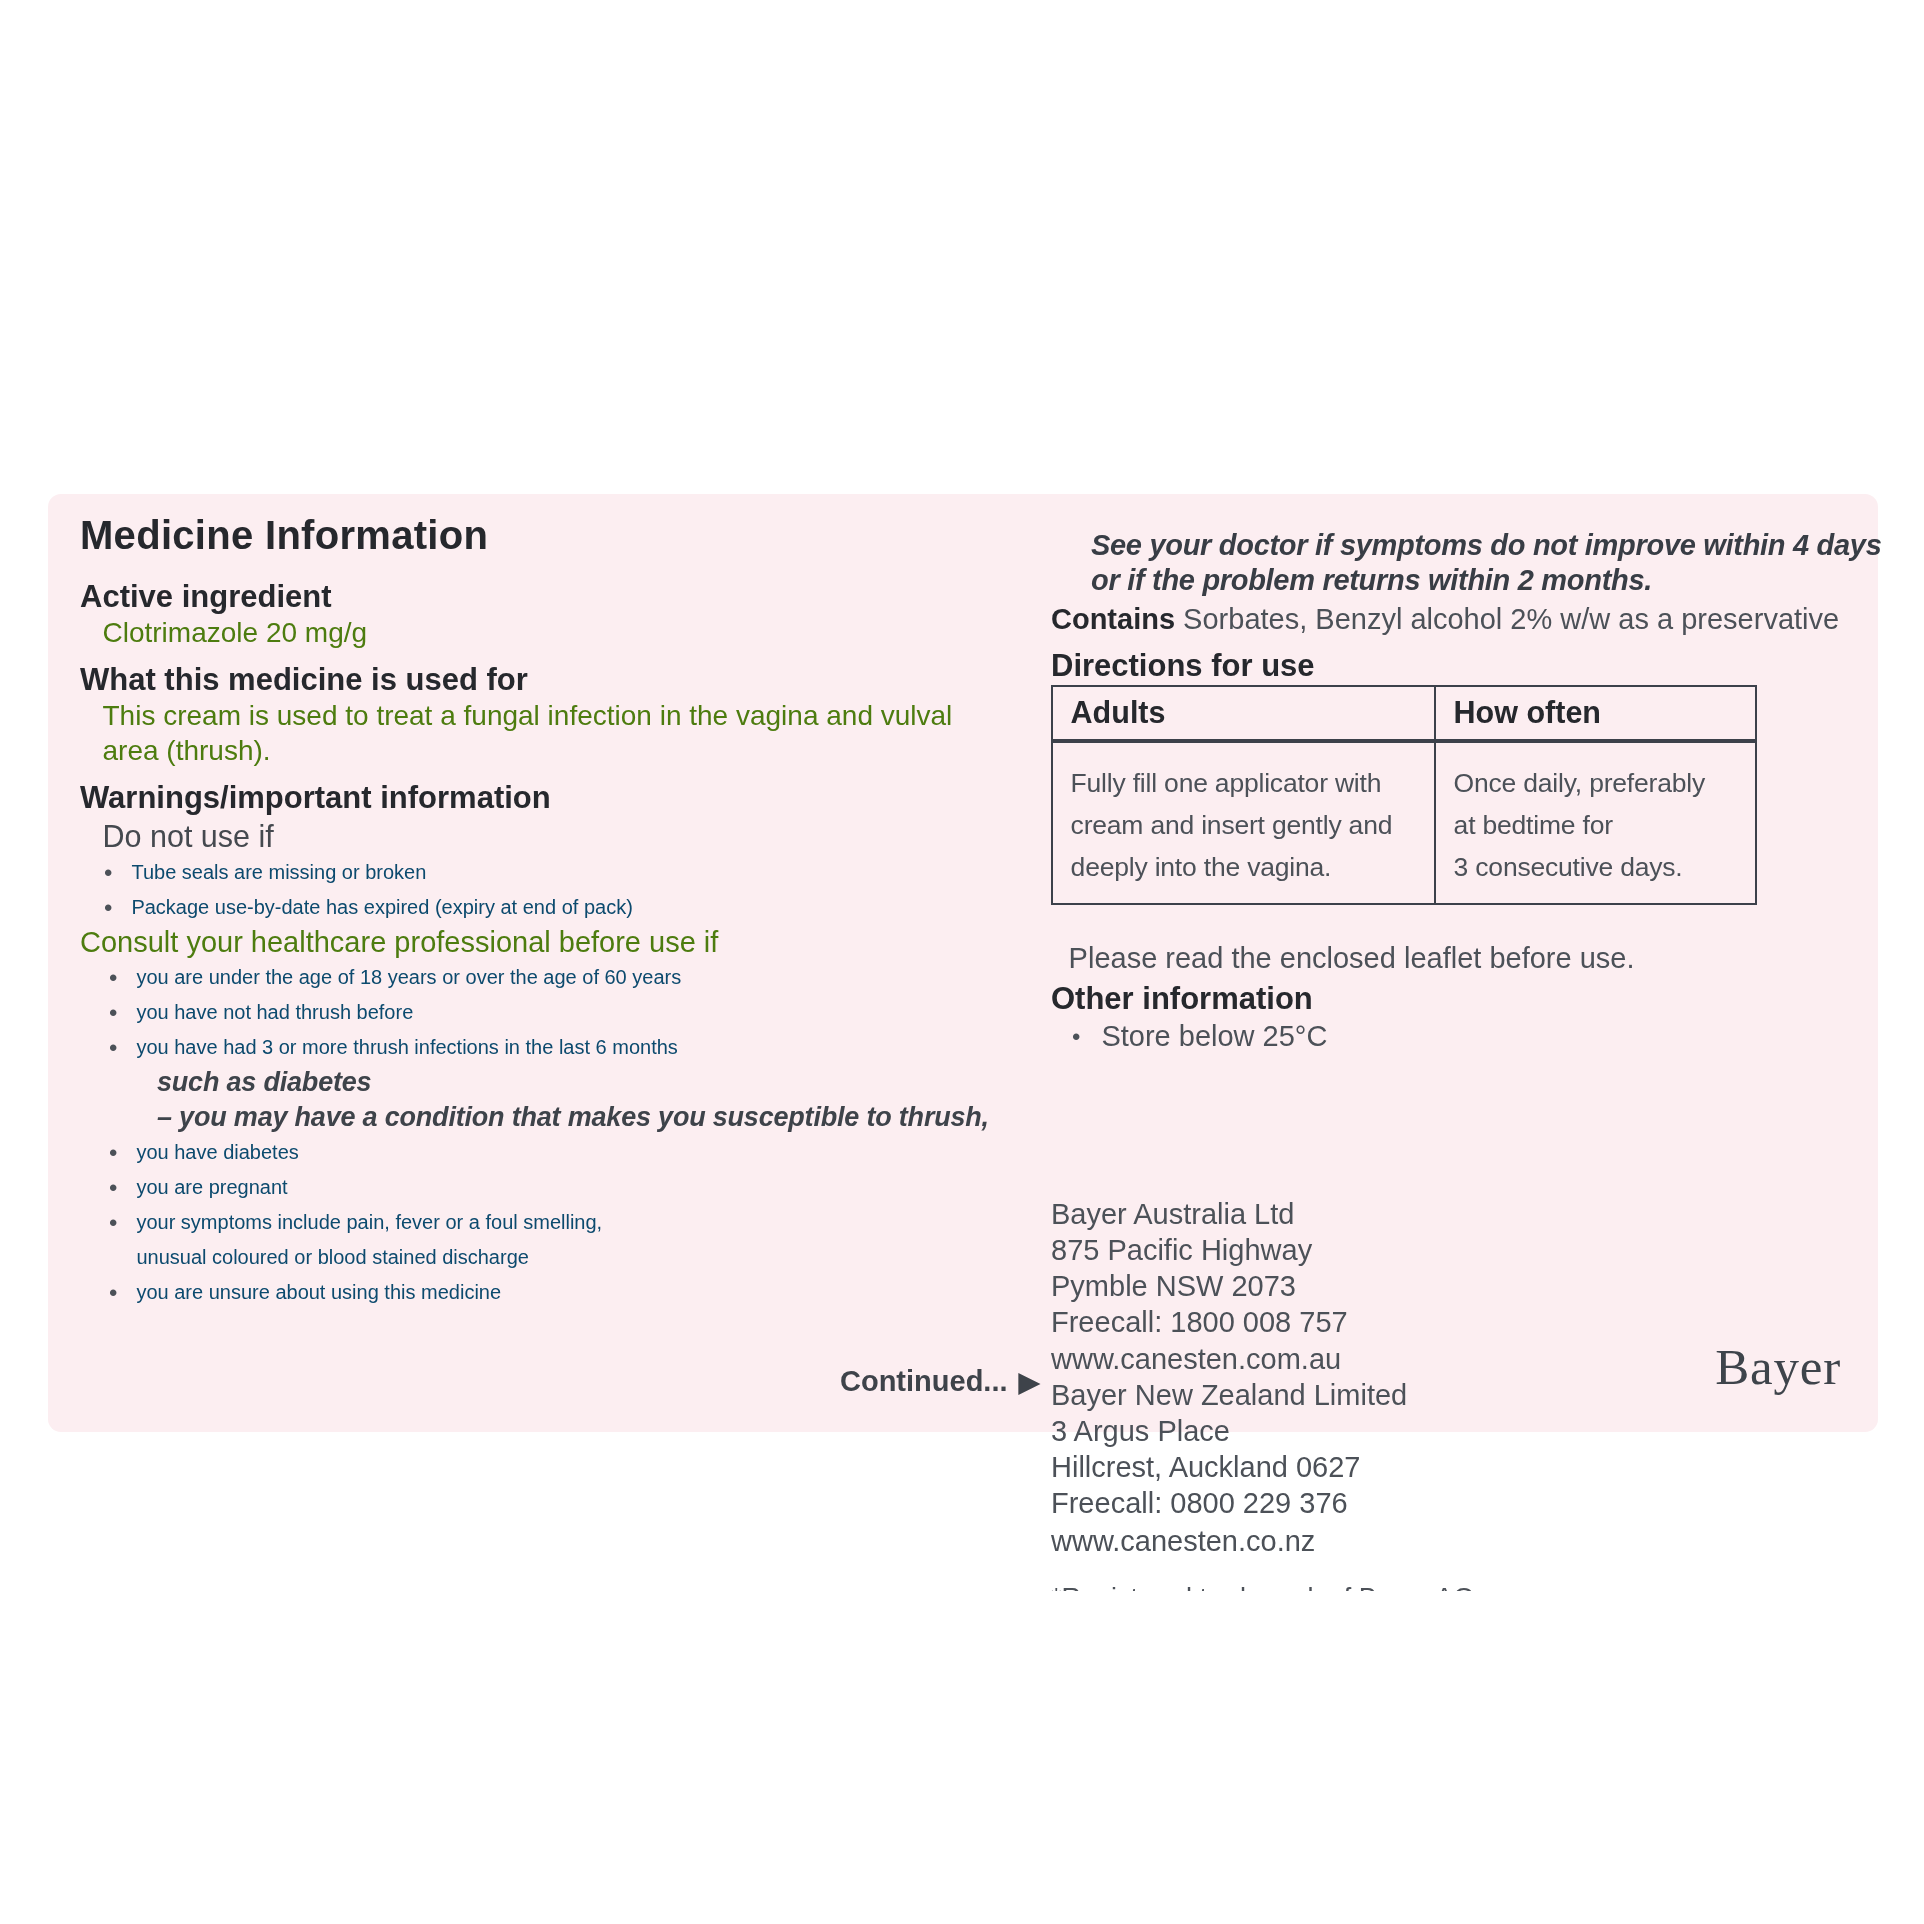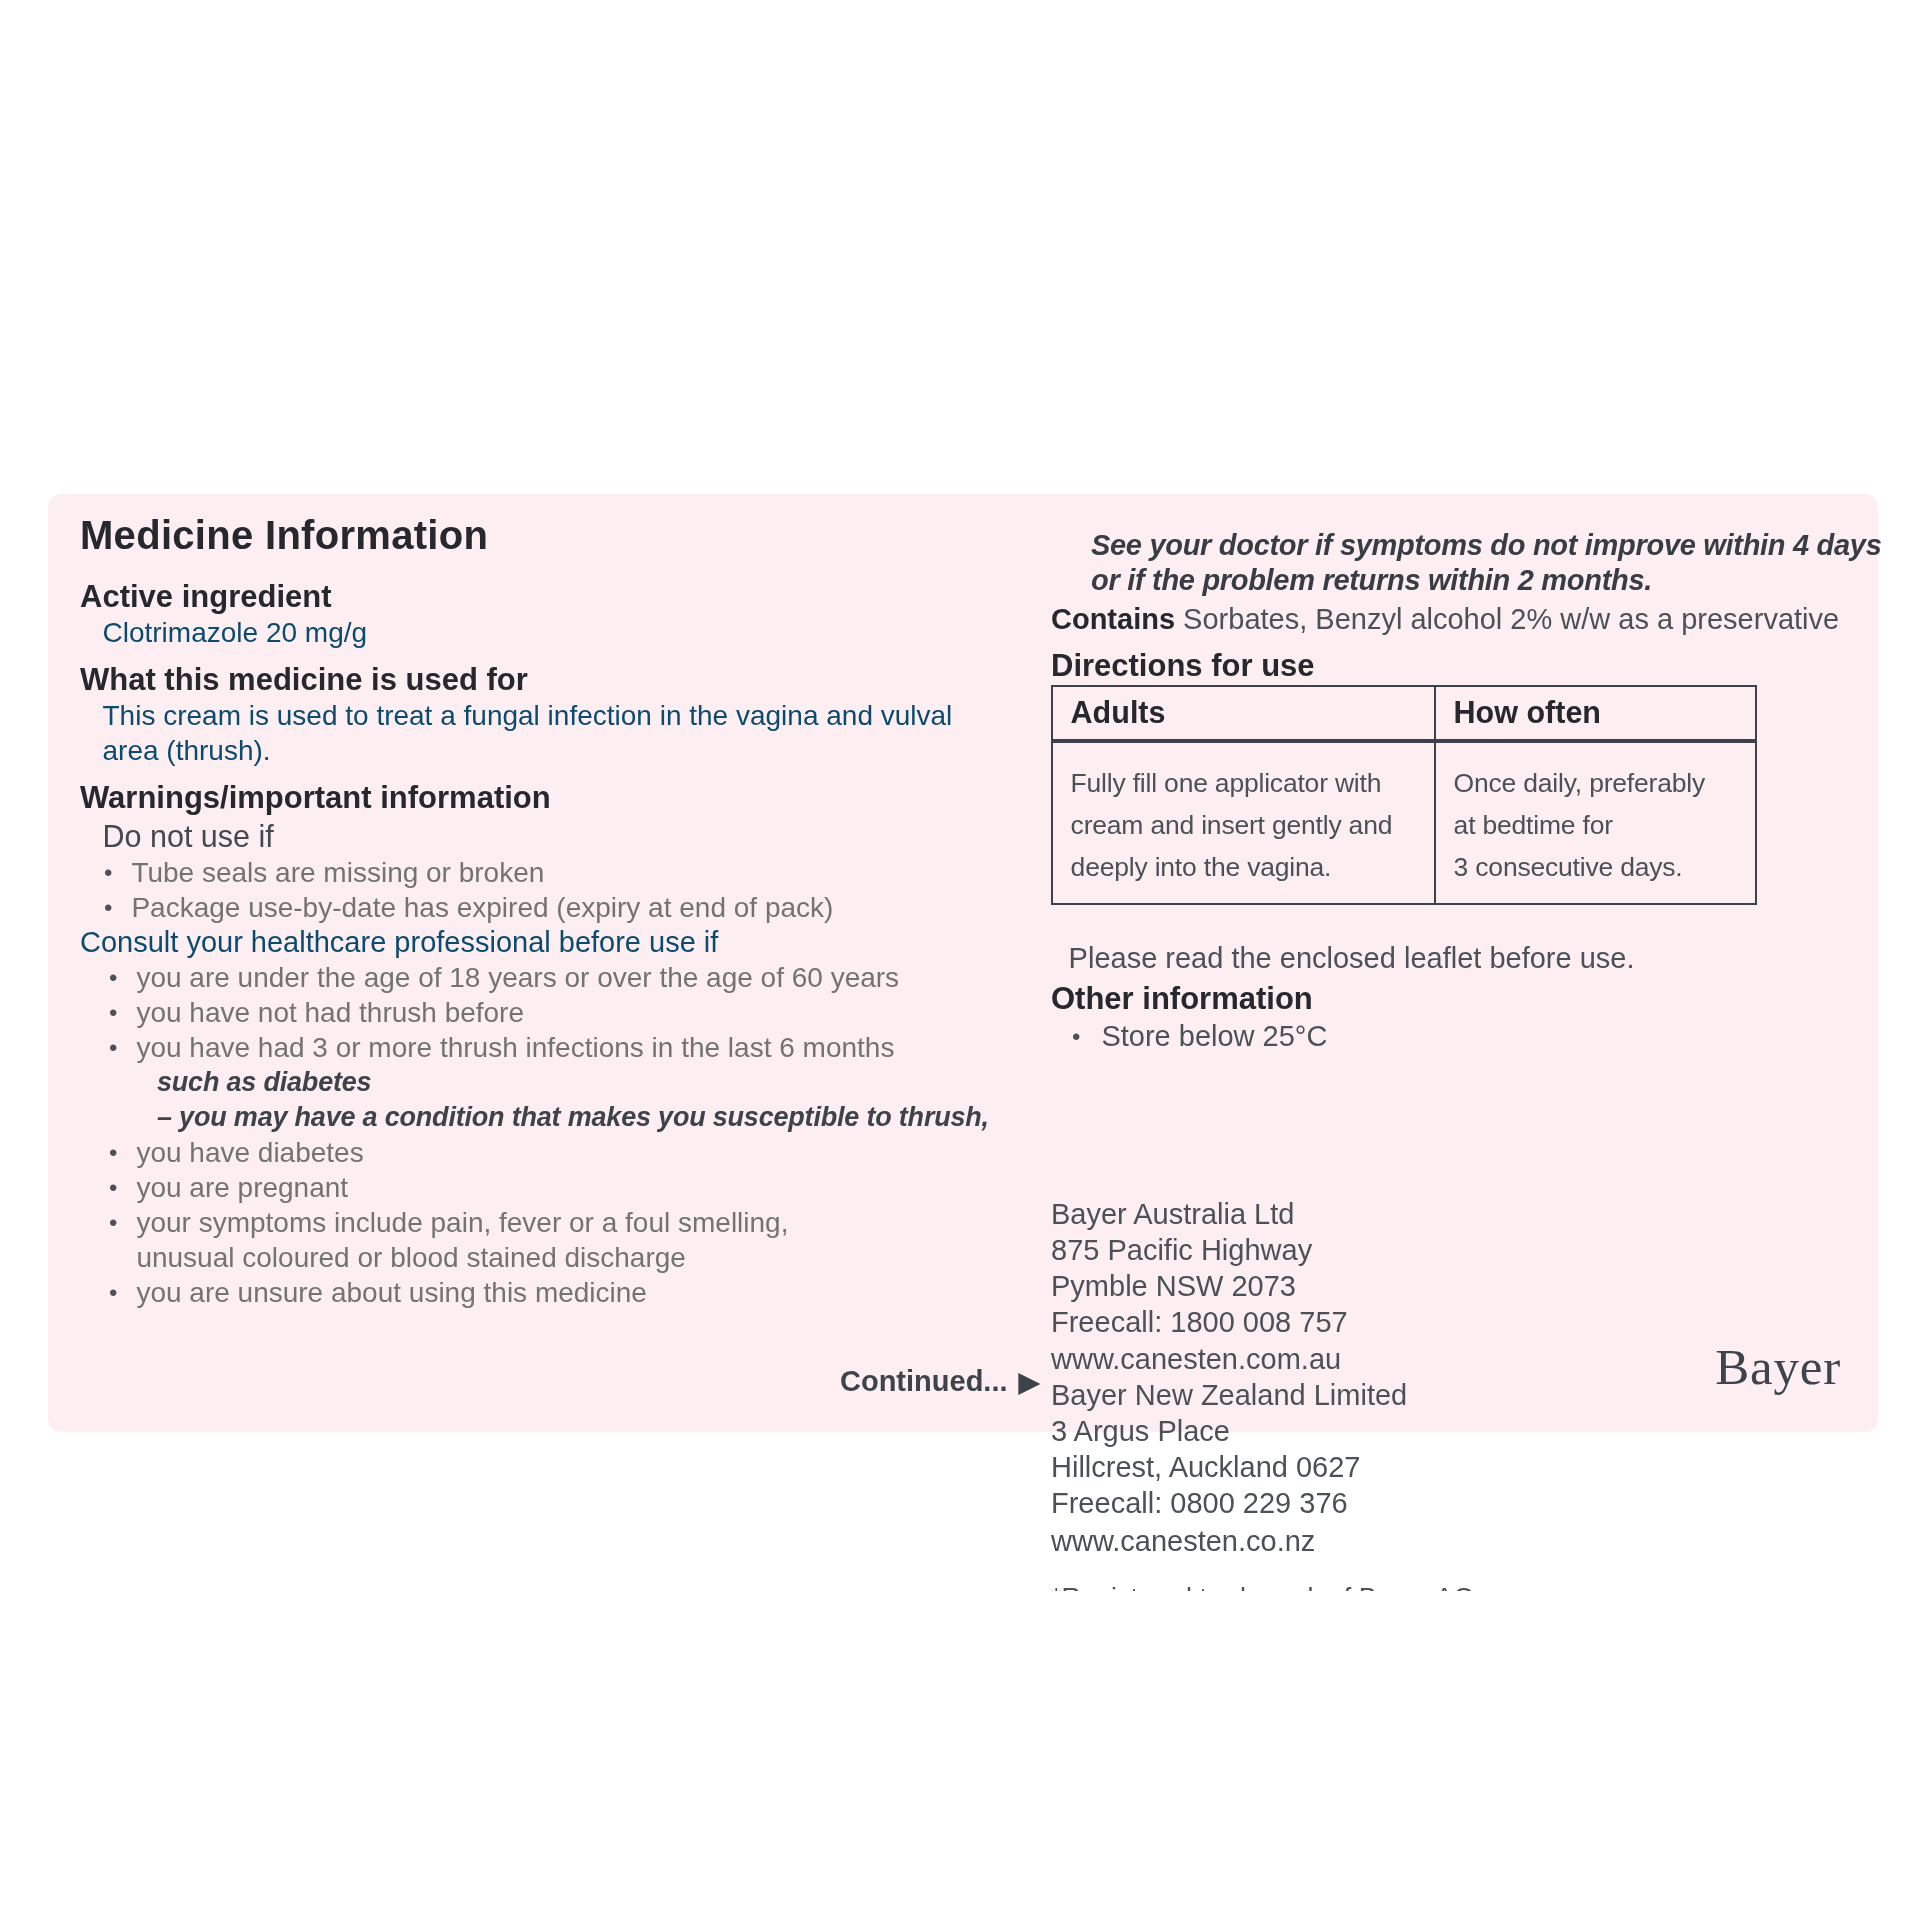--- a/index.html
+++ b/index.html
@@ -14,28 +14,28 @@
   .col-right { position:absolute; left:1003px; top:34px; width:834px; }
 
   .line { display:block; white-space:nowrap; }
 
   h1.title { font-size:40px; line-height:47px; font-weight:700; color:#26282d;
     letter-spacing:0.3px; margin:0 0 19px 0; white-space:nowrap; }
 
   h2.sec { font-size:31px; line-height:37px; font-weight:700; color:#26282d;
     margin:11.2px 0 0 0; white-space:nowrap; }
 
-  .body-txt { font-size:28px; line-height:35px; color:#0c4a6e; }
+  .body-txt { font-size:28px; line-height:35px; color:#4d7c0f; }
   .ind { margin-left:22.5px; }
 
   .subhead { font-size:30.5px; line-height:37px; color:#45494f; margin:1.6px 0 0 22.5px; white-space:nowrap; }
 
   .bullet { display:flex; align-items:flex-start; }
   .bullet .dot { flex:0 0 auto; font-size:24px; line-height:35px; color:#4c5158; }
-  .bullet .txt { font-size:28px; line-height:35px; color:#737373; margin-left:19px; }
+  .bullet .txt { font-size:20px; line-height:35px; color:#0c4a6e; margin-left:19px; }
   .g1 .dot { margin-left:24px; }
   .g2 .dot { margin-left:29px; }
 
   .em-line { font-size:27px; line-height:35px; font-weight:700; font-style:italic;
     color:#3e434a; margin-left:77px; letter-spacing:-0.2px; white-space:nowrap; }
 
   .see-doctor { font-size:29px; line-height:35px; font-weight:700; font-style:italic;
     color:#383d45; letter-spacing:-0.3px;margin-left:40px; }
 
   .contains { font-size:29px; line-height:35px; color:#4c5158; margin-top:4px; white-space:nowrap; }

